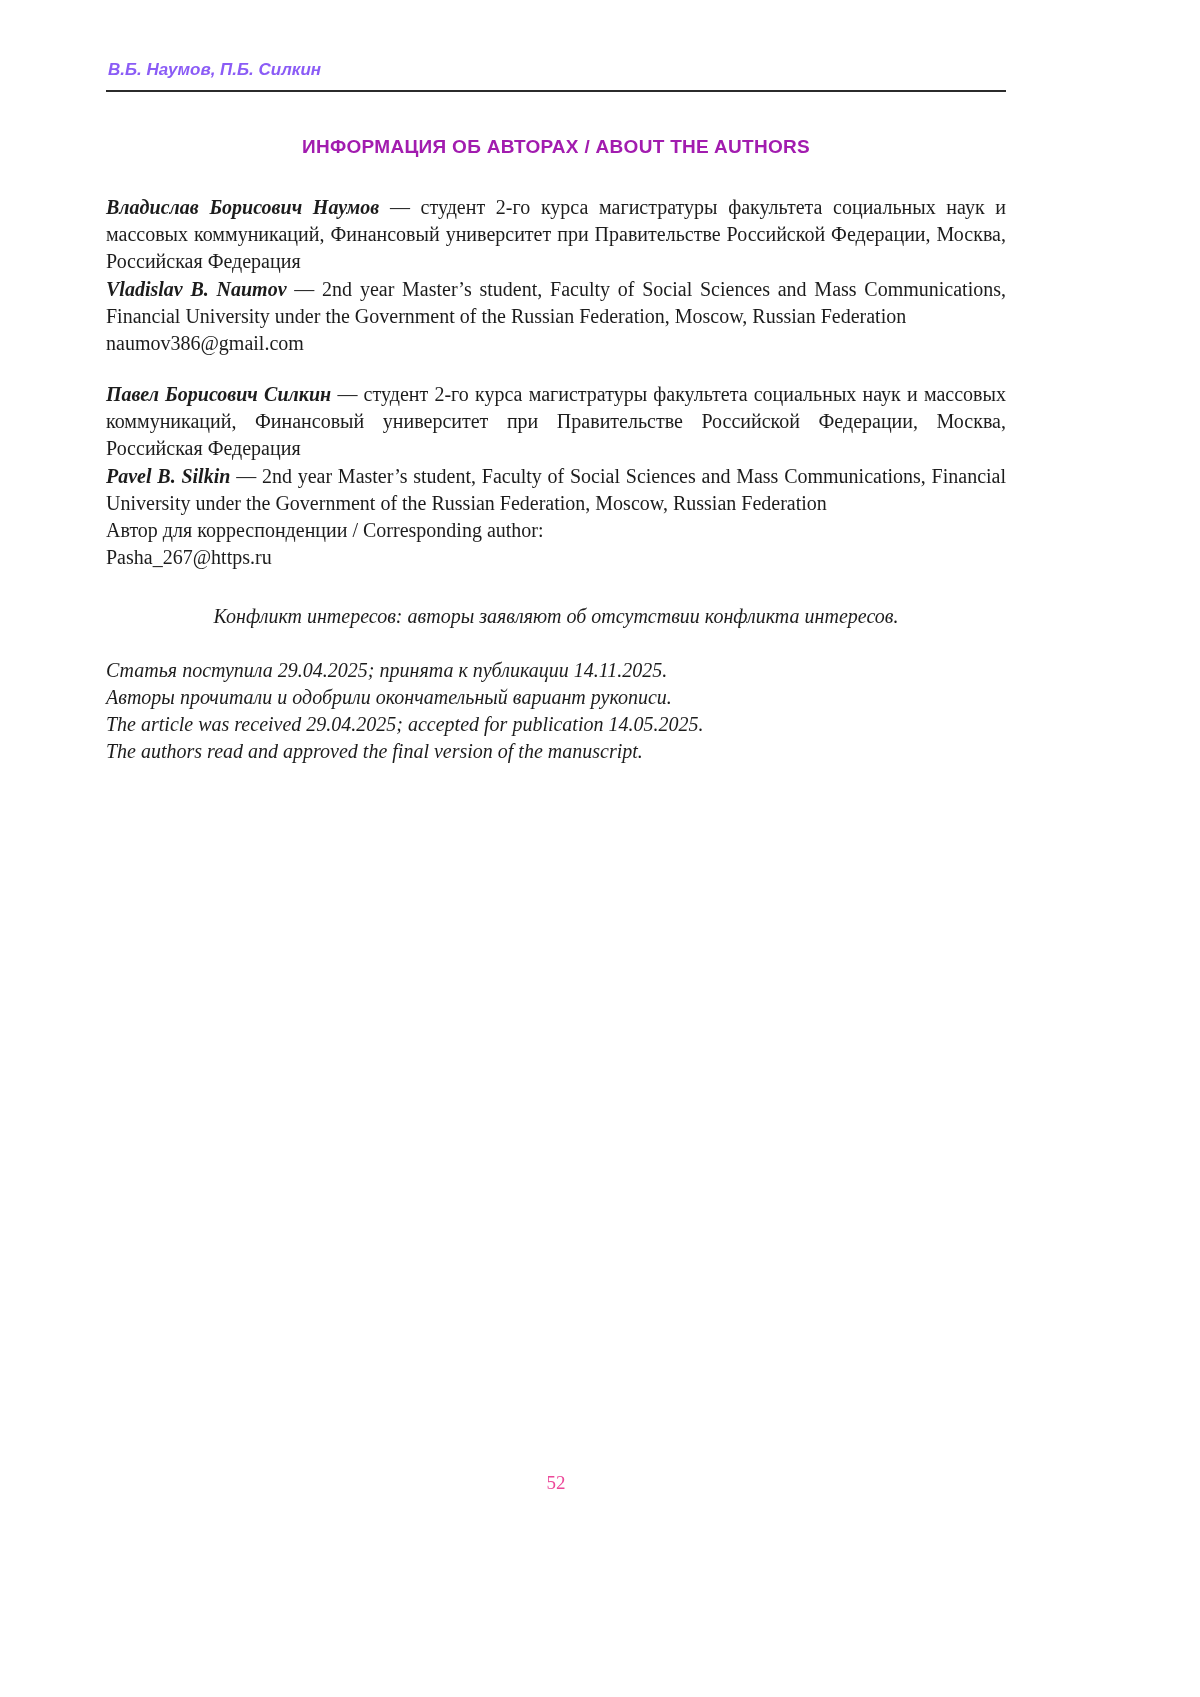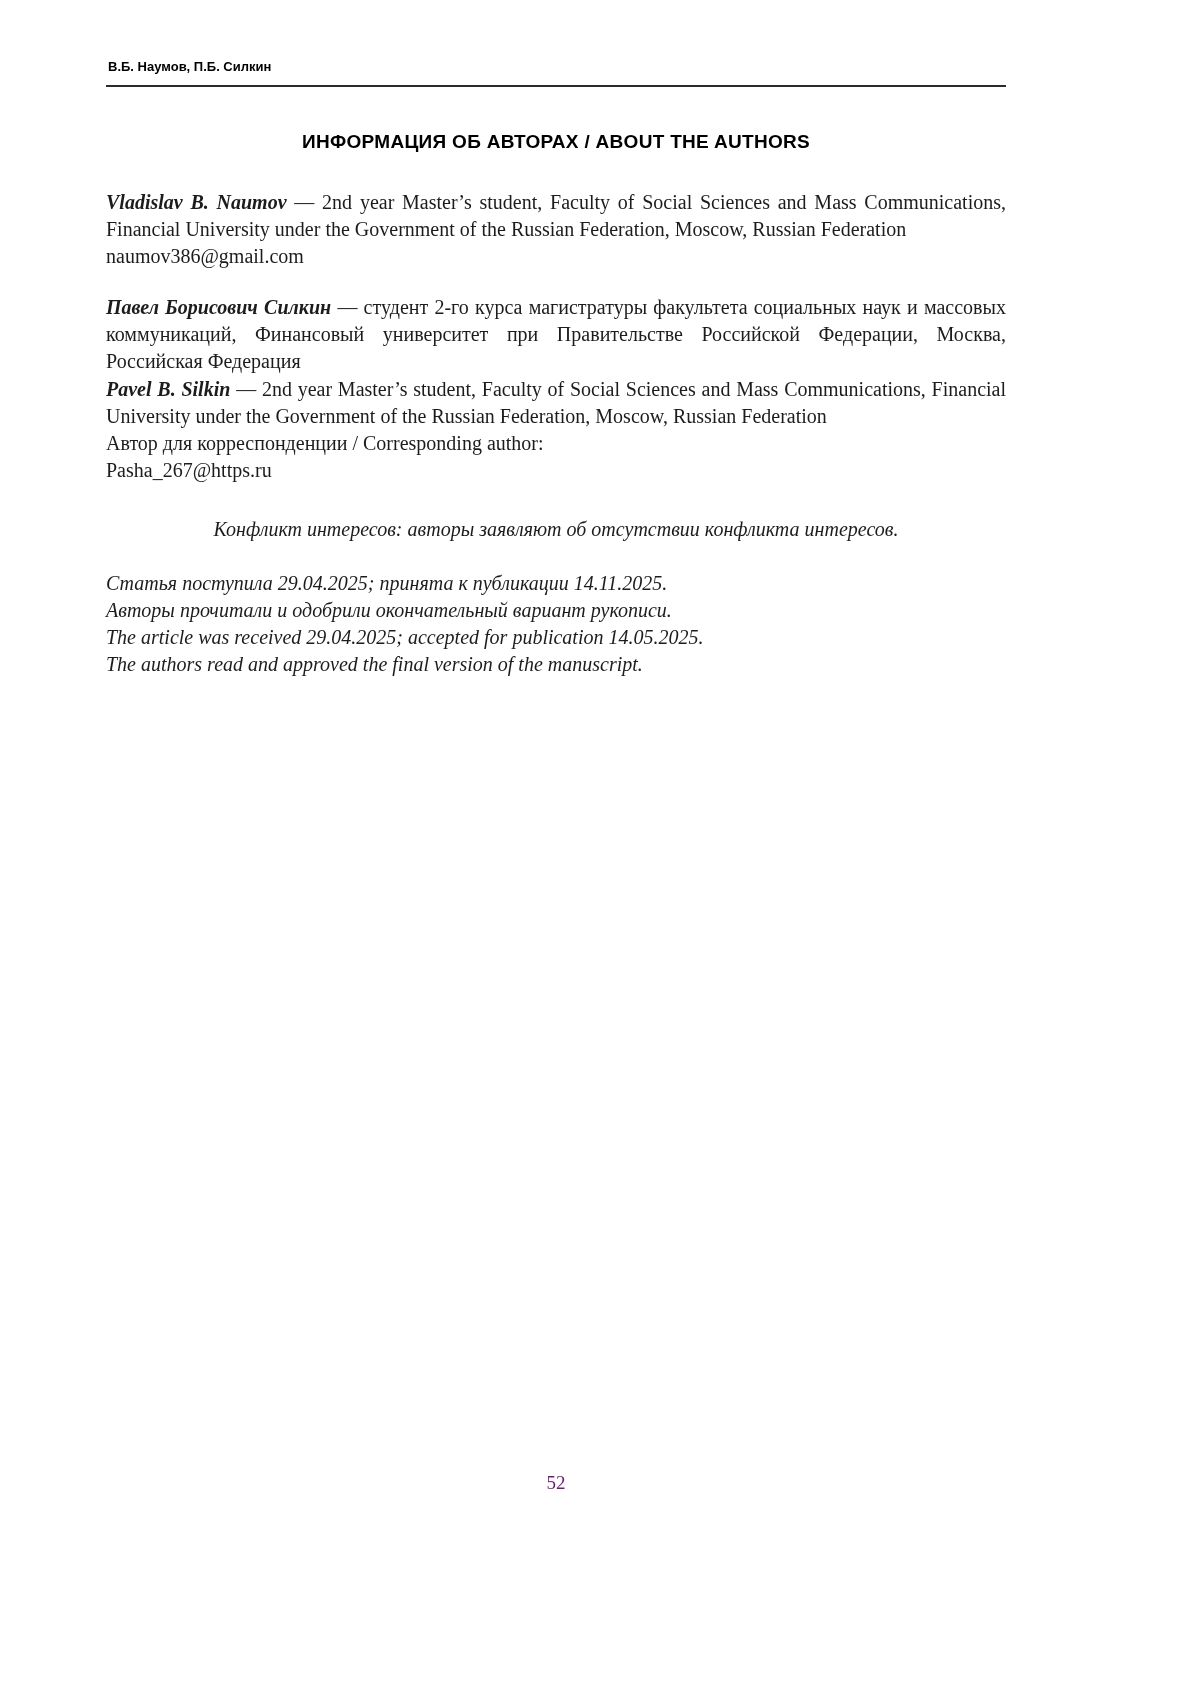--- a/index.html
+++ b/index.html
@@ -15,72 +15,74 @@
     background: #ffffff;
     box-sizing: border-box;
     padding: 58px 194px 0 106px;
     font-family: "Liberation Serif", serif;
     font-size: 20px;
     line-height: 1.36;
     color: #1c1c1c;
   }
   .running-head {
     font-family: "Liberation Sans", sans-serif;
+    font-style: italic;
     font-weight: 600;
-    font-size: 13px;
-    color: #000000;
+    font-size: 17px;
+    color: #8b5cf6;
     padding-left: 2px;
   }
   .header-rule {
     border: none;
     border-top: 2.5px solid #2b2b2b;
     margin: 9px 0 0 0;
   }
   .page-title {
     font-family: "Liberation Sans", sans-serif;
     font-weight: bold;
     font-size: 19px;
     letter-spacing: 0.3px;
     text-align: center;
     margin: 42px 0 34px 0;
-    color: #000000;
+    color: #a21caf;
   }
   .author-block { margin: 0 0 24px 0; }
   .author-block p { margin: 0; }
   .bio { text-align: justify; }
   .name { font-weight: bold; font-style: italic; }
   .plainline { text-align: left; }
   .italicline { }
   .conflict-block { margin-top: 32px; text-align: center; }
   .conflict-block p { margin: 0; font-style: italic; }
   .dates-block { margin-top: 26px; }
   .dates-block p { margin: 0; font-style: italic; }
   .page-number {
     position: absolute;
     top: 1470px;
     left: 106px;
     width: 900px;
     text-align: center;
     font-size: 19px;
-    color: #701a75;
+    color: #ec4899;
   }
 </style>
 </head>
 <body>
 
 <div class="page">
 
   <header>
     <div class="running-head">В.Б. Наумов, П.Б. Силкин</div>
     <hr class="header-rule">
   </header>
 
   <h1 class="page-title">ИНФОРМАЦИЯ ОБ АВТОРАХ / ABOUT THE AUTHORS</h1>
 
   <section class="author-block">
+    <p class="bio"><span class="name">Владислав Борисович Наумов</span> <span>— студент 2-го курса магистратуры факультета социальных наук и массовых коммуникаций, Финансовый университет при Правительстве Российской Федерации, Москва, Российская Федерация</span></p>
     <p class="bio"><span class="name">Vladislav B. Naumov</span> <span>— 2nd year Master’s student, Faculty of Social Sciences and Mass Communications, Financial University under the Government of the Russian Federation, Moscow, Russian Federation</span></p>
     <p class="plainline">naumov386@gmail.com</p>
   </section>
 
   <section class="author-block">
     <p class="bio"><span class="name">Павел Борисович Силкин</span> <span>— студент 2-го курса магистратуры факультета социальных наук и массовых коммуникаций, Финансовый университет при Правительстве Российской Федерации, Москва, Российская Федерация</span></p>
     <p class="bio"><span class="name">Pavel B. Silkin</span> <span>— 2nd year Master’s student, Faculty of Social Sciences and Mass Communications, Financial University under the Government of the Russian Federation, Moscow, Russian Federation</span></p>
     <p class="plainline italicline">Автор для корреспонденции / Corresponding author:</p>
     <p class="plainline">Pasha_267@https.ru</p>
   </section>

